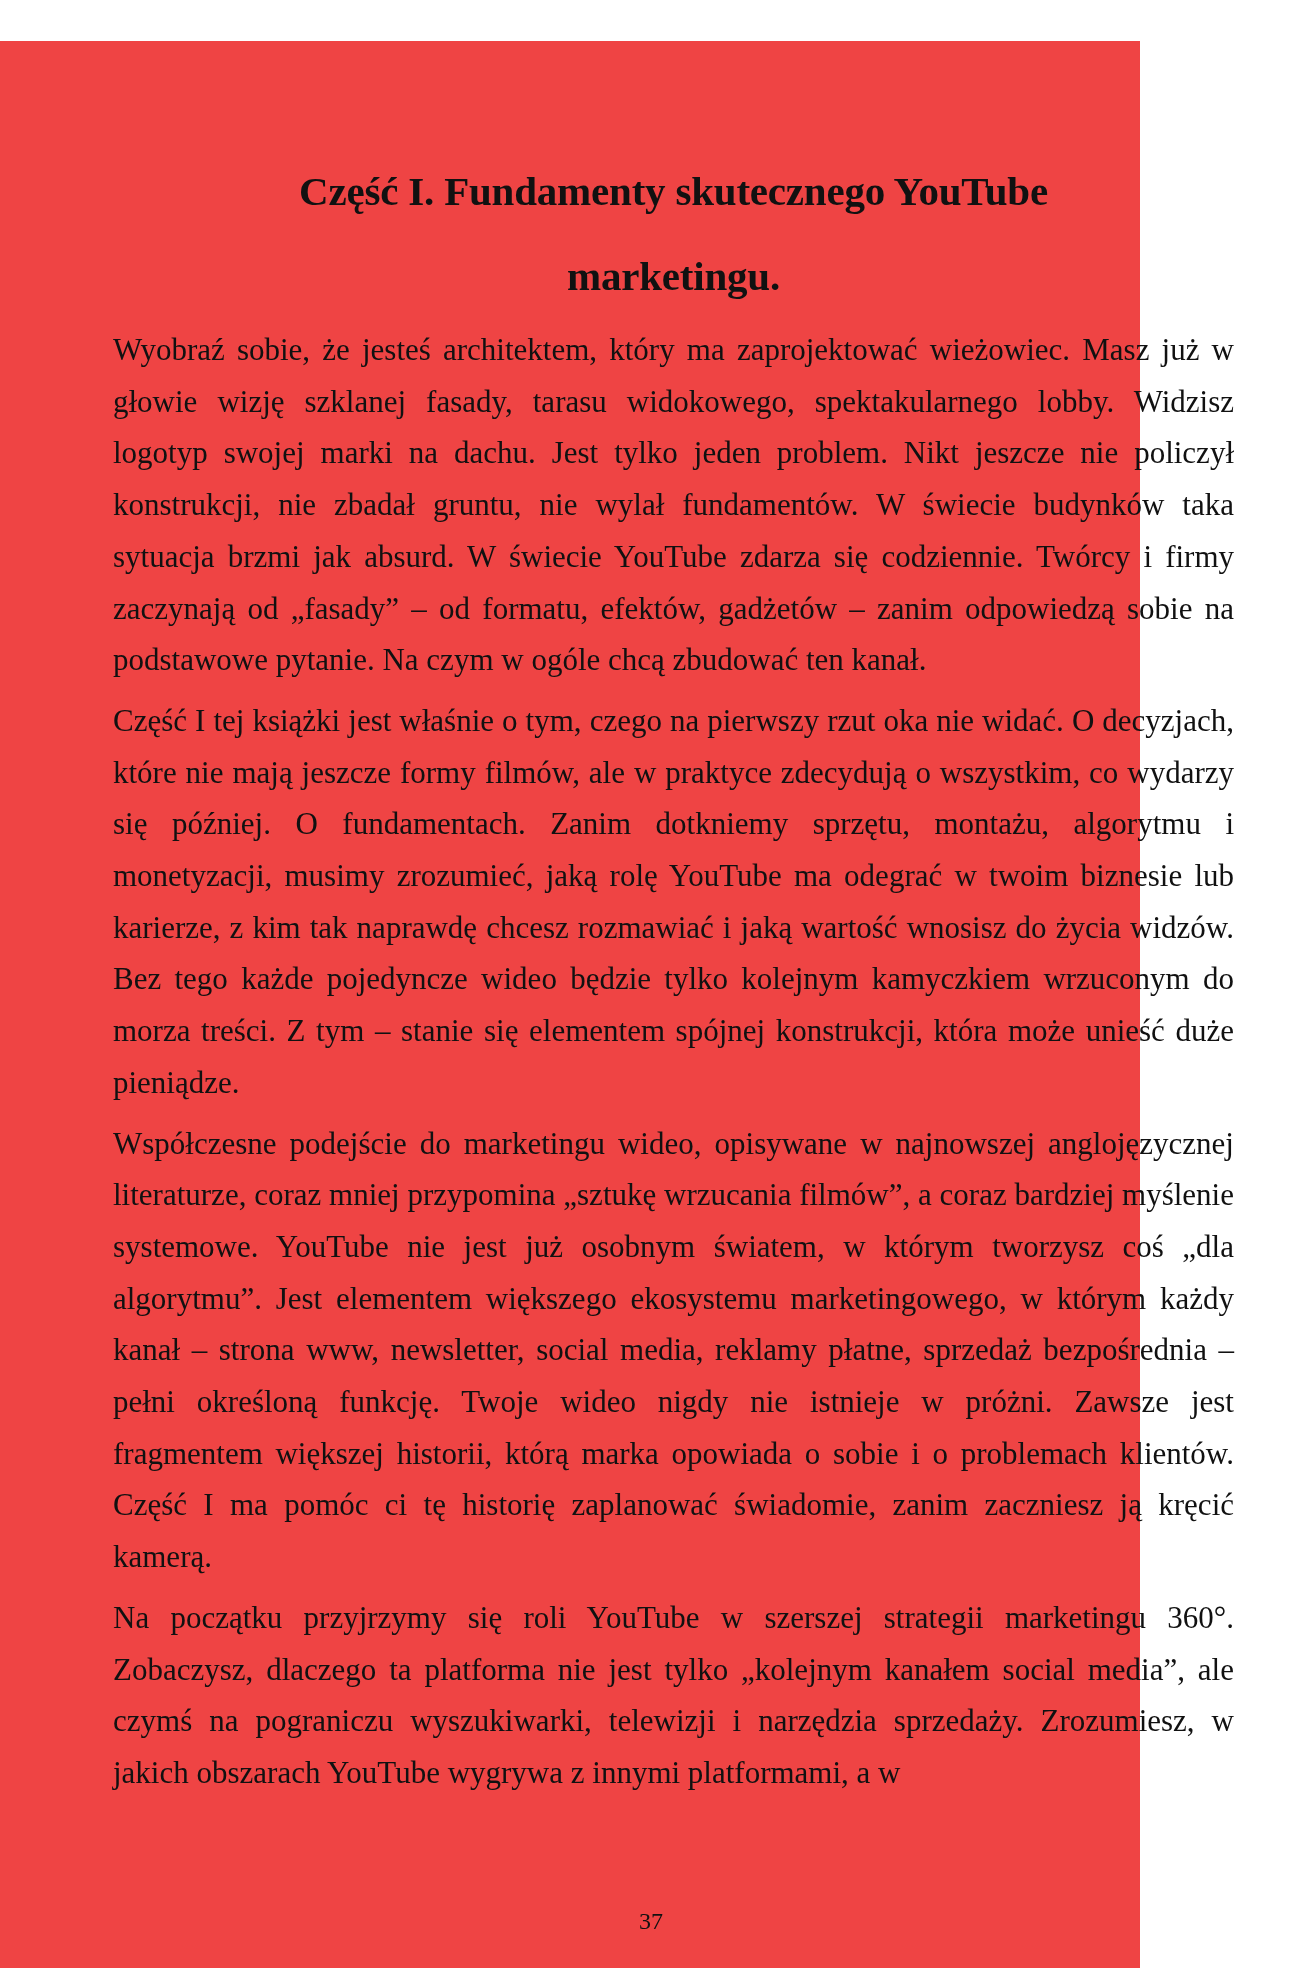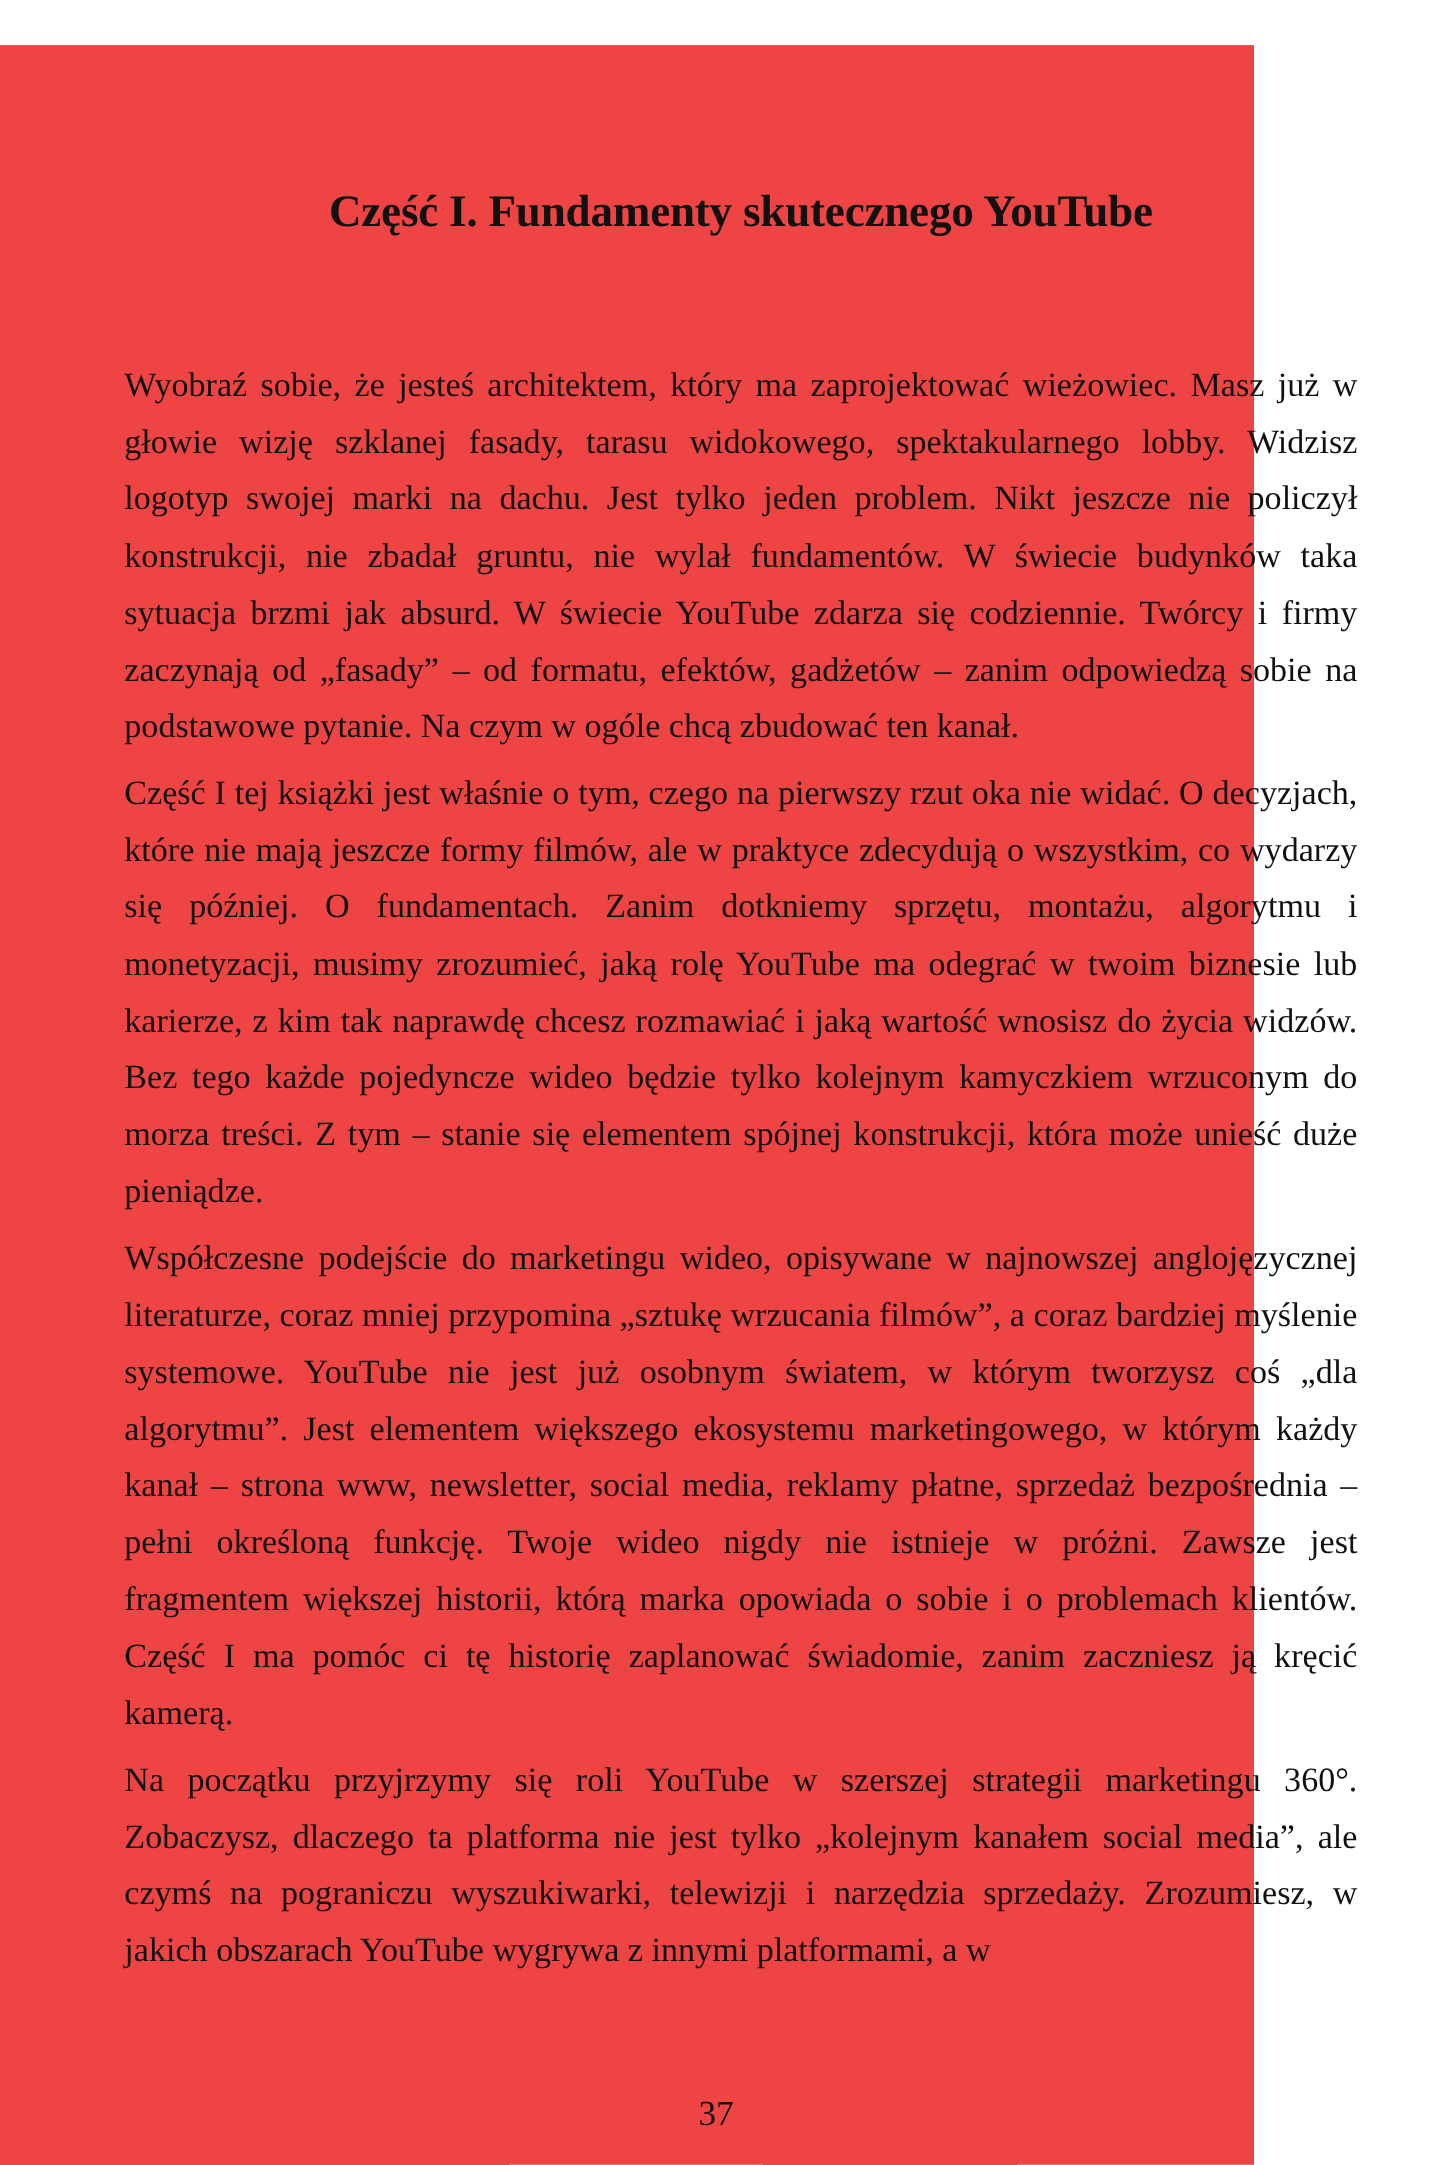--- a/index.html
+++ b/index.html
@@ -50,30 +50,31 @@
     font-size: 31px;
     line-height: 51.7px;
     text-align: justify;
   }
   .page-number {
     position: absolute;
     left: 0;
     width: 1302px;
     top: 1862px;
     text-align: center;
-    font-size: 32px;
+    font-size: 24px;
     line-height: 36px;
   }
 </style>
 </head>
 <body>
 
 <div class="page">
   <h1 class="title">
     <span>Część I. Fundamenty skutecznego YouTube</span>
+    <span>marketingu.</span>
   </h1>
 
   <div class="body">
     <p class="para">Wyobraź sobie, że jesteś architektem, który ma zaprojektować wieżowiec. Masz już w głowie wizję szklanej fasady, tarasu widokowego, spektakularnego lobby. Widzisz logotyp swojej marki na dachu. Jest tylko jeden problem. Nikt jeszcze nie policzył konstrukcji, nie zbadał gruntu, nie wylał fundamentów. W świecie budynków taka sytuacja brzmi jak absurd. W świecie YouTube zdarza się codziennie. Twórcy i firmy zaczynają od „fasady” – od formatu, efektów, gadżetów – zanim odpowiedzą sobie na podstawowe pytanie. Na czym w ogóle chcą zbudować ten kanał.</p>
     <p class="para">Część I tej książki jest właśnie o tym, czego na pierwszy rzut oka nie widać. O decyzjach, które nie mają jeszcze formy filmów, ale w praktyce zdecydują o wszystkim, co wydarzy się później. O fundamentach. Zanim dotkniemy sprzętu, montażu, algorytmu i monetyzacji, musimy zrozumieć, jaką rolę YouTube ma odegrać w twoim biznesie lub karierze, z kim tak naprawdę chcesz rozmawiać i jaką wartość wnosisz do życia widzów. Bez tego każde pojedyncze wideo będzie tylko kolejnym kamyczkiem wrzuconym do morza treści. Z tym – stanie się elementem spójnej konstrukcji, która może unieść duże pieniądze.</p>
     <p class="para">Współczesne podejście do marketingu wideo, opisywane w najnowszej anglojęzycznej literaturze, coraz mniej przypomina „sztukę wrzucania filmów”, a coraz bardziej myślenie systemowe. YouTube nie jest już osobnym światem, w którym tworzysz coś „dla algorytmu”. Jest elementem większego ekosystemu marketingowego, w którym każdy kanał – strona www, newsletter, social media, reklamy płatne, sprzedaż bezpośrednia – pełni określoną funkcję. Twoje wideo nigdy nie istnieje w próżni. Zawsze jest fragmentem większej historii, którą marka opowiada o sobie i o problemach klientów. Część I ma pomóc ci tę historię zaplanować świadomie, zanim zaczniesz ją kręcić kamerą.</p>
     <p class="para">Na początku przyjrzymy się roli YouTube w szerszej strategii marketingu 360°. Zobaczysz, dlaczego ta platforma nie jest tylko „kolejnym kanałem social media”, ale czymś na pograniczu wyszukiwarki, telewizji i narzędzia sprzedaży. Zrozumiesz, w jakich obszarach YouTube wygrywa z innymi platformami, a w</p>
   </div>
 
   <div class="page-number">37</div>

